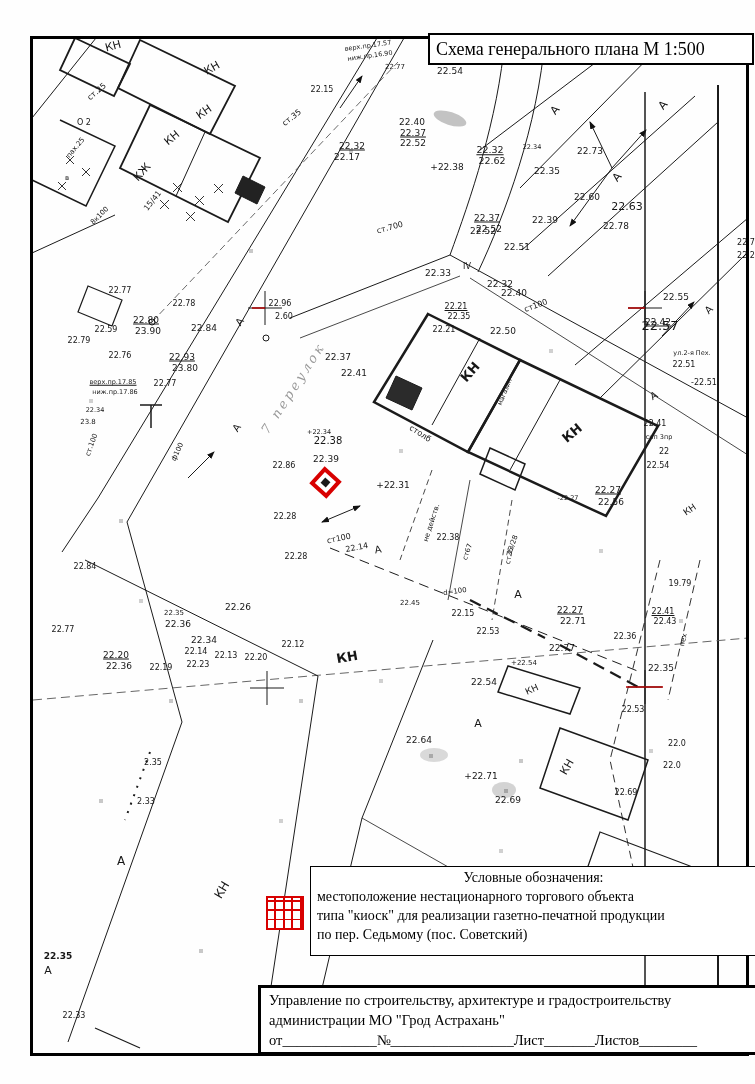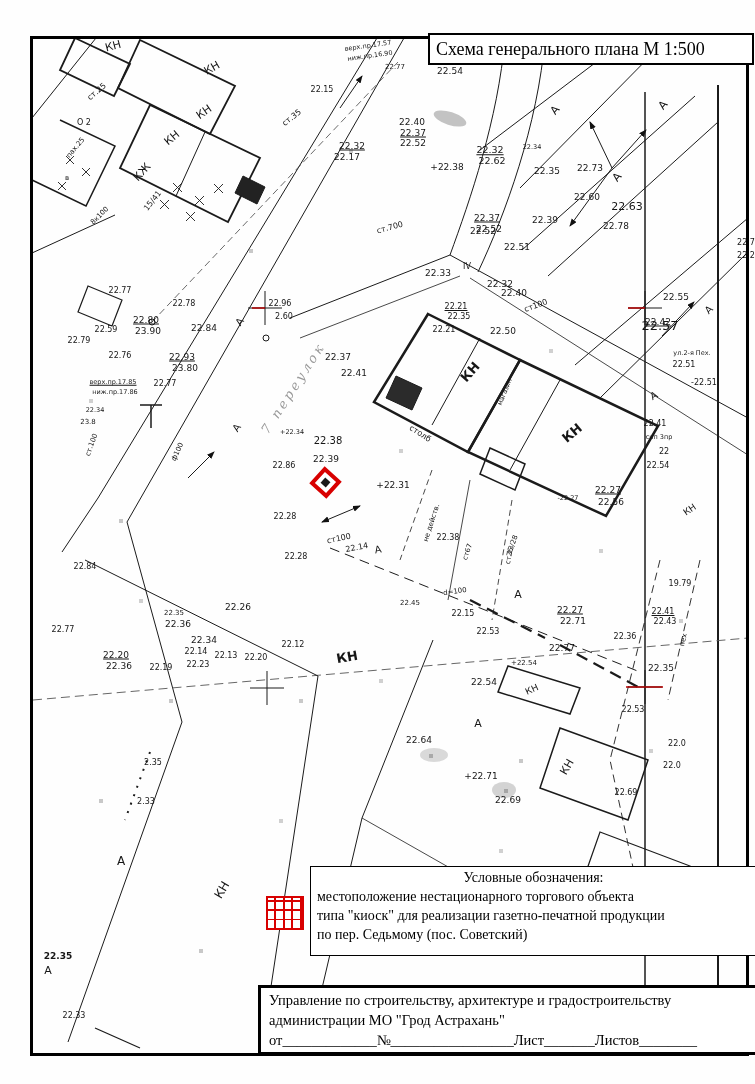--- a/index.html
+++ b/index.html
@@ -158,21 +158,21 @@
       <span class="ml" style="left: 450px; top: 71px; font-size: 9px; transform: translate(-50%, -50%);">22.54</span>
       <span class="ml" style="left: 412px; top: 122px; font-size: 9px; transform: translate(-50%, -50%);">22.40</span>
       <span class="ml" style="left: 413px; top: 133px; font-size: 9px; transform: translate(-50%, -50%); text-decoration: underline;">22.37</span>
       <span class="ml" style="left: 413px; top: 143px; font-size: 9px; transform: translate(-50%, -50%);">22.52</span>
       <span class="ml" style="left: 352px; top: 146px; font-size: 9px; transform: translate(-50%, -50%); text-decoration: underline;">22.32</span>
       <span class="ml" style="left: 347px; top: 157px; font-size: 9px; transform: translate(-50%, -50%);">22.17</span>
       <span class="ml" style="left: 447px; top: 167px; font-size: 9px; transform: translate(-50%, -50%);">+22.38</span>
       <span class="ml" style="left: 532px; top: 147px; font-size: 6.5px; transform: translate(-50%, -50%);">22.34</span>
       <span class="ml" style="left: 490px; top: 150px; font-size: 9.5px; transform: translate(-50%, -50%); text-decoration: underline;">22.32</span>
       <span class="ml" style="left: 492px; top: 161px; font-size: 9.5px; transform: translate(-50%, -50%);">22.62</span>
-      <span class="ml" style="left: 590px; top: 168px; font-size: 9px; transform: translate(-50%, -50%);">22.73</span>
+      <span class="ml" style="left: 590px; top: 151px; font-size: 9px; transform: translate(-50%, -50%);">22.73</span>
       <span class="ml" style="left: 547px; top: 171px; font-size: 9px; transform: translate(-50%, -50%);">22.35</span>
       <span class="ml" style="left: 587px; top: 197px; font-size: 9px; transform: translate(-50%, -50%);">22.60</span>
       <span class="ml" style="left: 555px; top: 110px; font-size: 11px; transform: translate(-50%, -50%) rotate(-50deg);">А</span>
       <span class="ml" style="left: 663px; top: 105px; font-size: 11px; transform: translate(-50%, -50%) rotate(-50deg);">А</span>
       <span class="ml" style="left: 617px; top: 177px; font-size: 11px; transform: translate(-50%, -50%) rotate(-50deg);">А</span>
       <span class="ml" style="left: 612px; top: 206px; font-size: 11px; transform: translate(-50%, -50%); margin-left: 15px;">22.63</span>
       <span class="ml" style="left: 616px; top: 226px; font-size: 9px; transform: translate(-50%, -50%);">22.78</span>
       <span class="ml" style="left: 487px; top: 218px; font-size: 9px; transform: translate(-50%, -50%); text-decoration: underline;">22.37</span>
       <span class="ml" style="left: 489px; top: 229px; font-size: 9px; transform: translate(-50%, -50%);">22.52</span>
       <span class="ml" style="left: 545px; top: 220px; font-size: 9px; transform: translate(-50%, -50%);">22.39</span>
@@ -212,21 +212,21 @@
       <span class="ml" style="left: 88px; top: 422px; font-size: 7px; transform: translate(-50%, -50%);">23.8</span>
       <span class="ml" style="left: 92px; top: 445px; font-size: 7px; transform: translate(-50%, -50%) rotate(-70deg);">ст.100</span>
       <span class="ml" style="left: 178px; top: 452px; font-size: 7px; transform: translate(-50%, -50%) rotate(-65deg);">ф100</span>
       <span class="ml" style="left: 240px; top: 322px; font-size: 10px; transform: translate(-50%, -50%) rotate(-55deg);">А</span>
       <span class="ml" style="left: 237px; top: 428px; font-size: 10px; transform: translate(-50%, -50%) rotate(-55deg);">А</span>
       <span class="ml hand" style="left: 293px; top: 388px; font-size: 13px; transform: translate(-50%, -50%) rotate(-57deg);">7 переулок</span>
       <span class="ml" style="left: 280px; top: 304px; font-size: 8px; transform: translate(-50%, -50%);">22.96</span>
       <span class="ml" style="left: 284px; top: 317px; font-size: 8px; transform: translate(-50%, -50%);">2.60</span>
       <span class="ml" style="left: 338px; top: 357px; font-size: 9px; transform: translate(-50%, -50%);">22.37</span>
       <span class="ml" style="left: 354px; top: 373px; font-size: 9px; transform: translate(-50%, -50%);">22.41</span>
-      <span class="ml" style="left: 292px; top: 432px; font-size: 6.5px; transform: translate(-50%, -50%);">+22.34</span>
+      <span class="ml" style="left: 319px; top: 432px; font-size: 6.5px; transform: translate(-50%, -50%);">+22.34</span>
       <span class="ml" style="left: 328px; top: 441px; font-size: 10px; transform: translate(-50%, -50%);">22.38</span>
       <span class="ml" style="left: 326px; top: 459px; font-size: 9px; transform: translate(-50%, -50%);">22.39</span>
       <span class="ml" style="left: 284px; top: 466px; font-size: 8px; transform: translate(-50%, -50%);">22.86</span>
       <span class="ml" style="left: 393px; top: 485px; font-size: 9px; transform: translate(-50%, -50%);">+22.31</span>
       <span class="ml" style="left: 420px; top: 434px; font-size: 8px; transform: translate(-50%, -50%) rotate(33deg);">столб</span>
       <span class="ml" style="left: 536px; top: 306px; font-size: 8px; transform: translate(-50%, -50%) rotate(-20deg);">ст100</span>
       <span class="ml" style="left: 438px; top: 273px; font-size: 9px; transform: translate(-50%, -50%);">22.33</span>
       <span class="ml" style="left: 467px; top: 267px; font-size: 8px; transform: translate(-50%, -50%);">IV</span>
       <span class="ml" style="left: 500px; top: 284px; font-size: 9px; transform: translate(-50%, -50%);">22.32</span>
       <span class="ml" style="left: 514px; top: 293px; font-size: 9px; transform: translate(-50%, -50%);">22.40</span>

